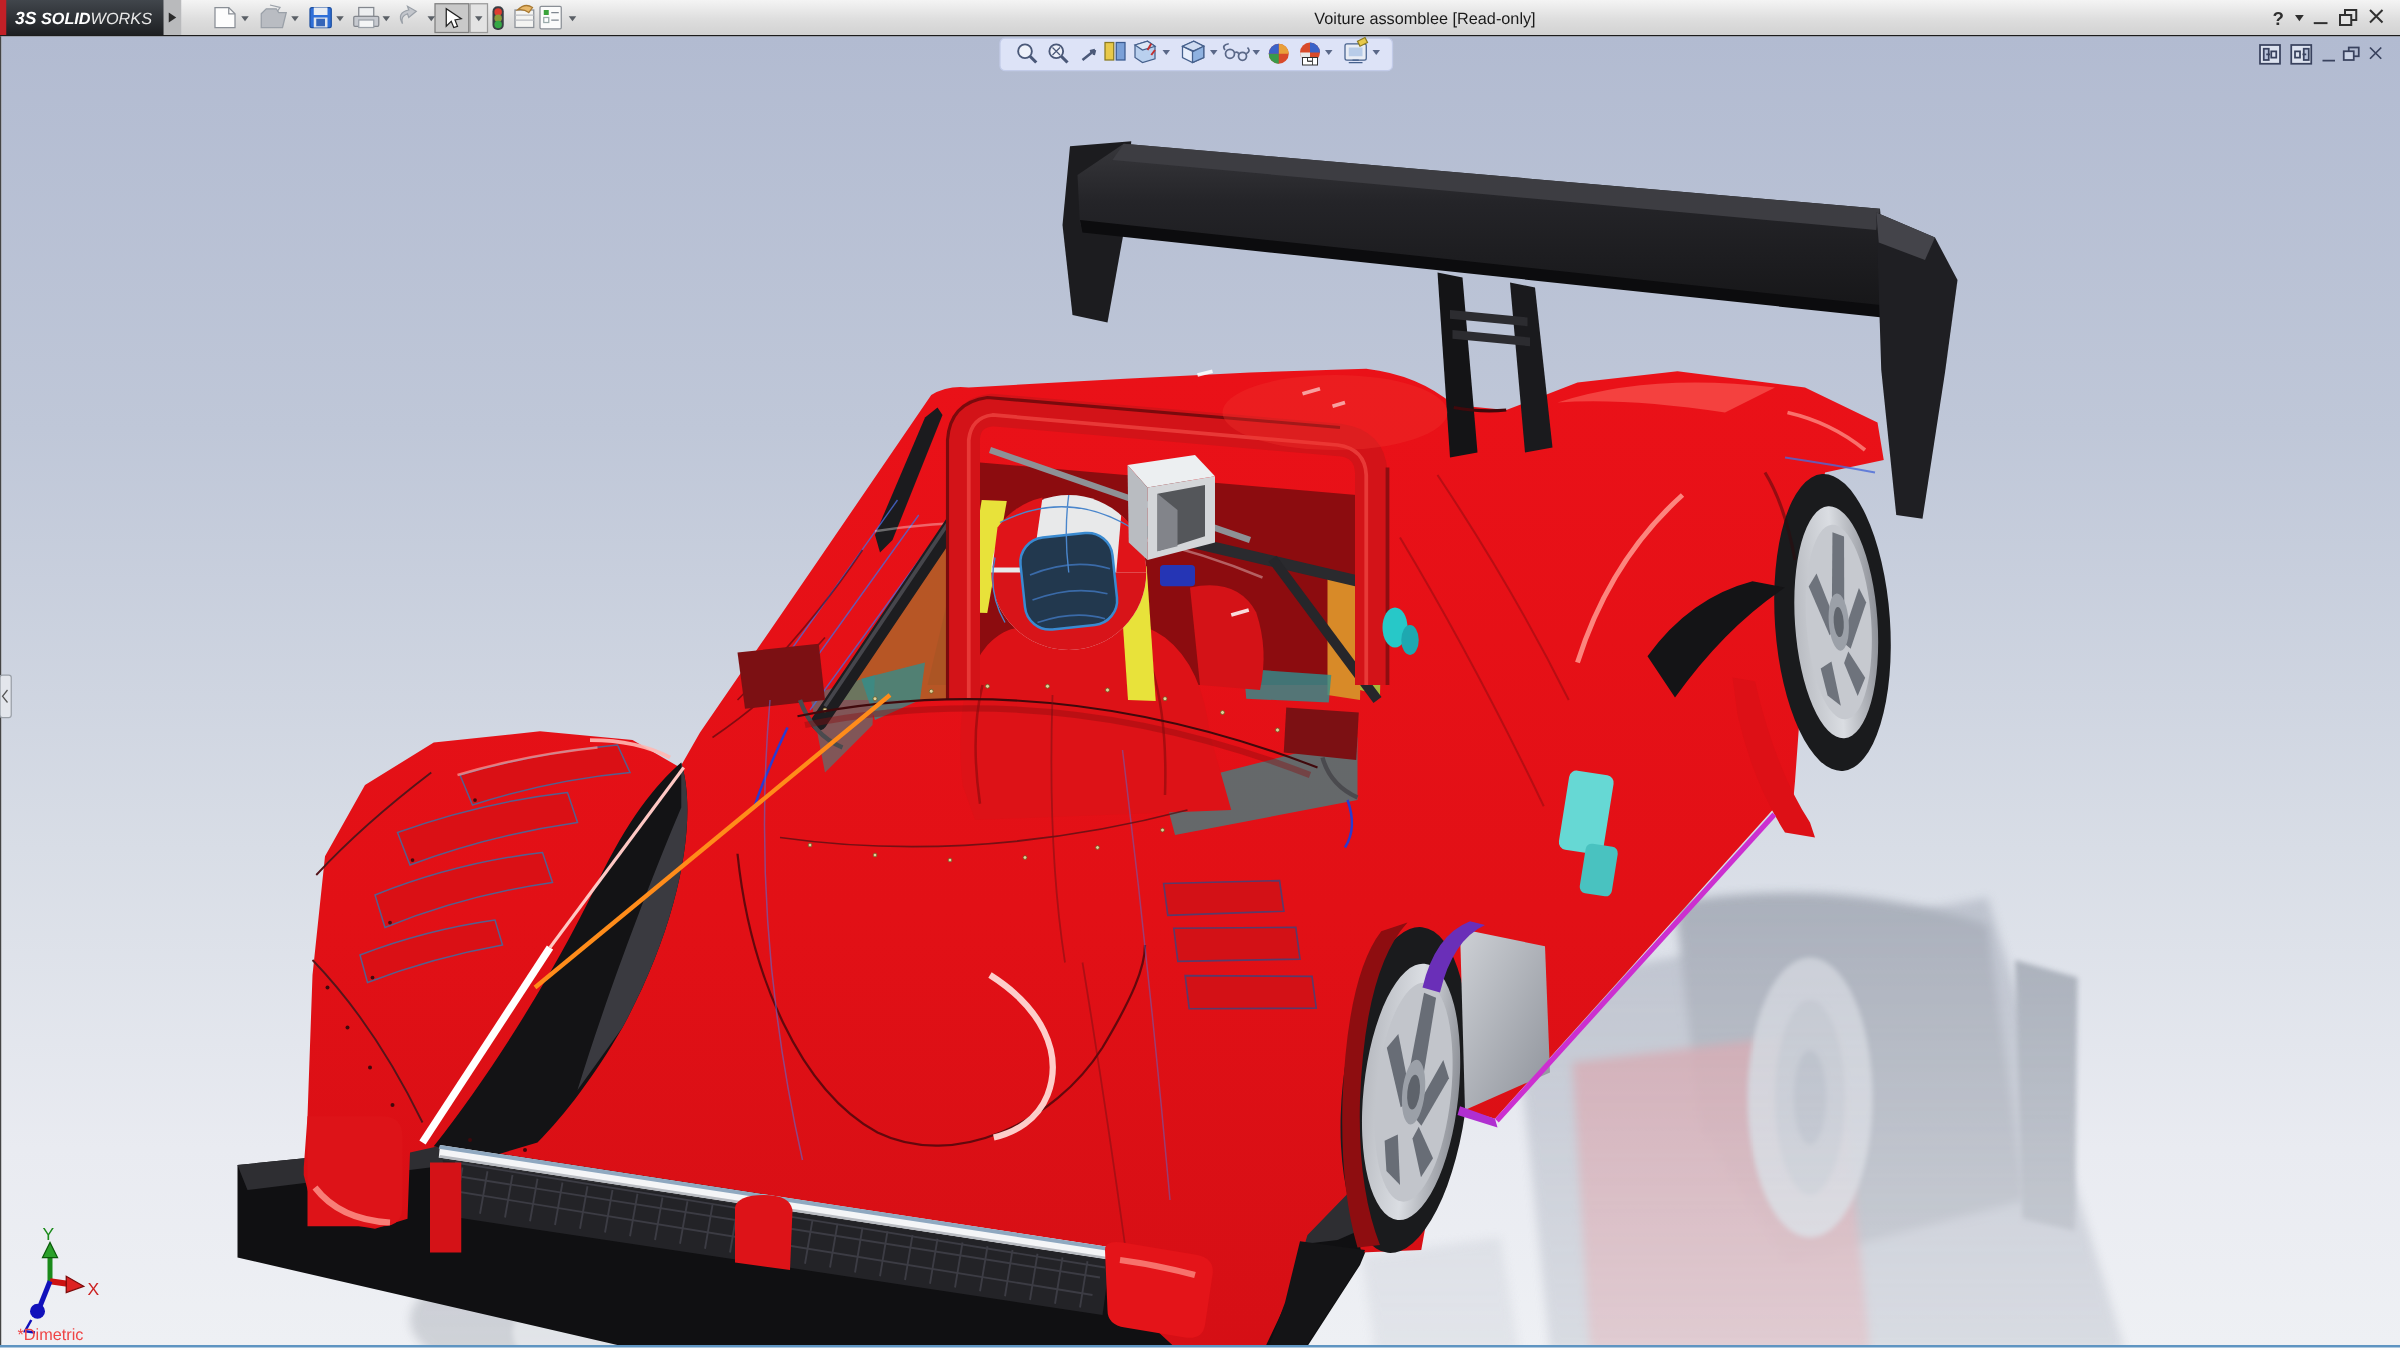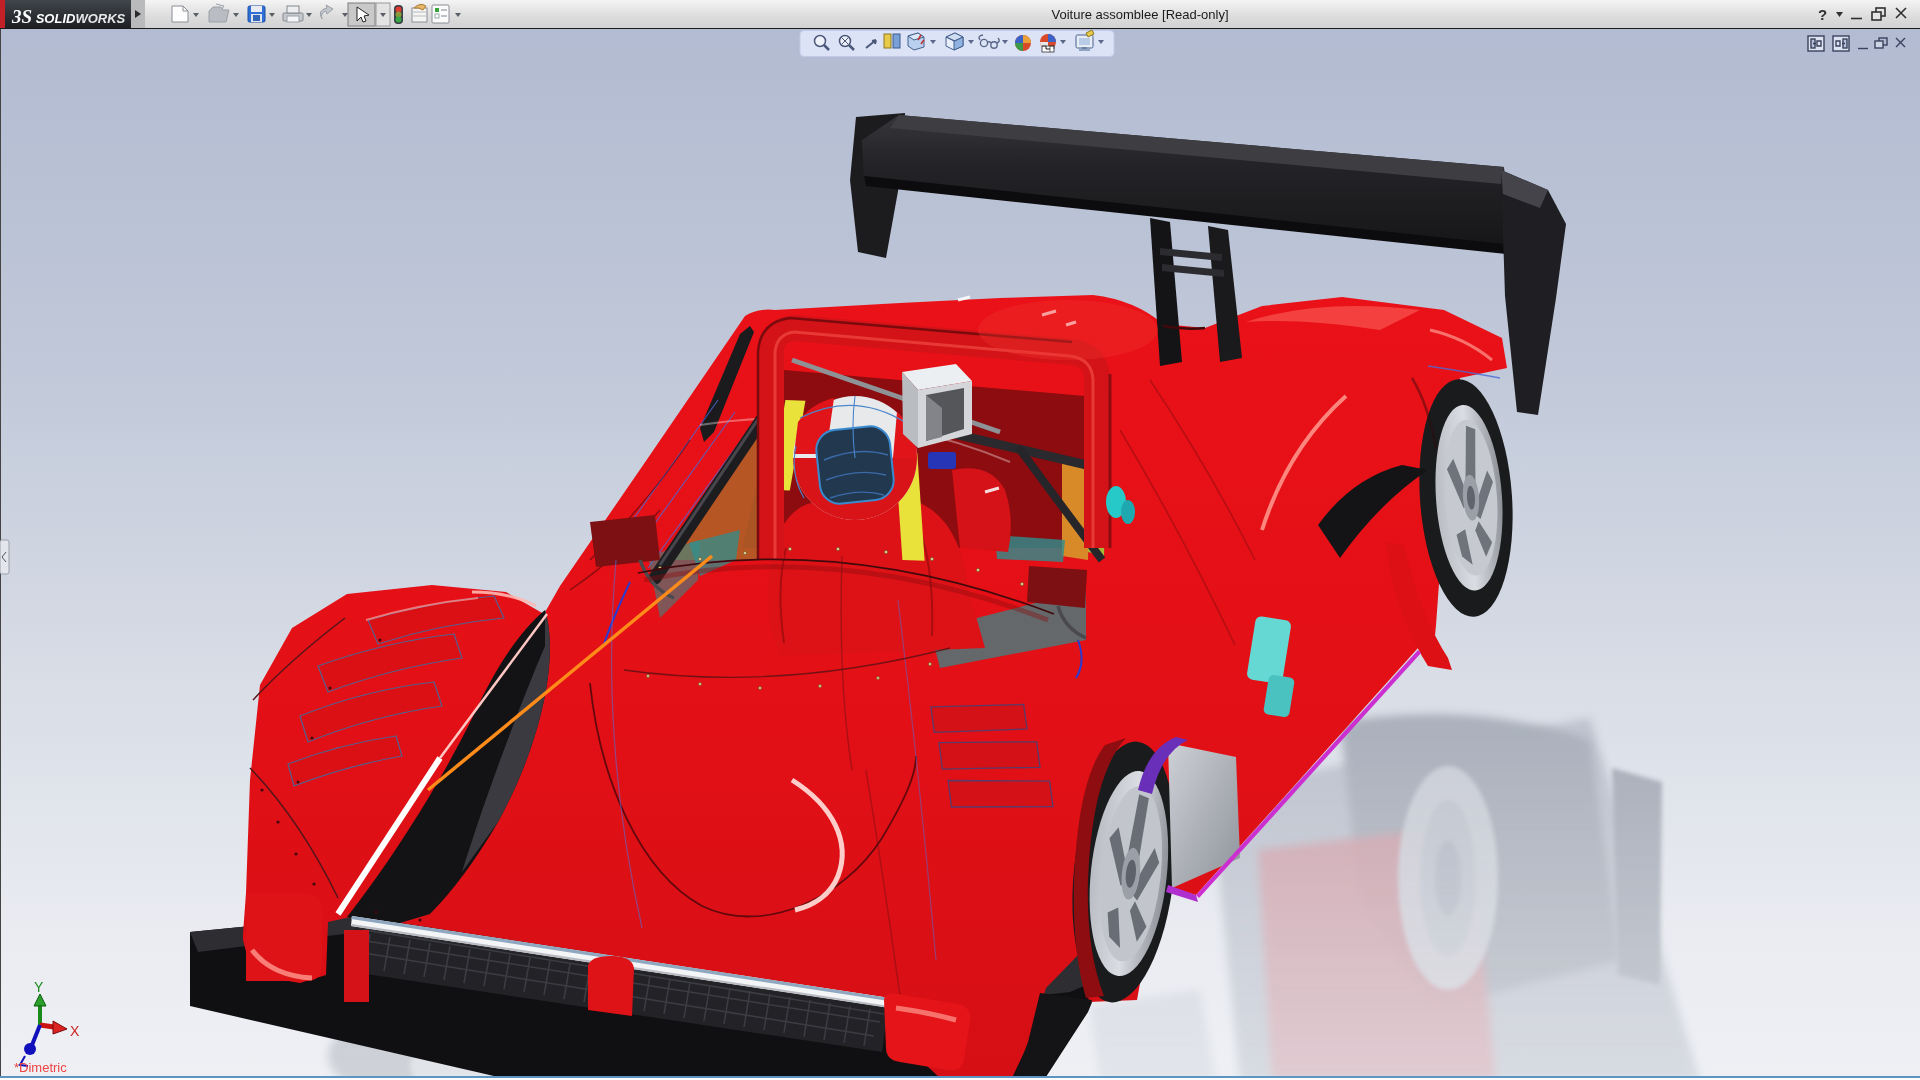--- a/index.html
+++ b/index.html
@@ -1,18 +1,18 @@
 <!DOCTYPE html>
 <html><head><meta charset="utf-8"><style>
 html,body{margin:0;padding:0;width:1920px;height:1080px;overflow:hidden;font-family:"Liberation Sans",sans-serif;}
 #titlebar{position:absolute;left:0;top:0;width:1920px;height:28px;background:linear-gradient(#f4f4f4,#dcdcdc 60%,#d2d2d2);border-bottom:1px solid #1c1c1c;}
 #swlogo{position:absolute;left:0;top:0;width:131px;height:28px;background:linear-gradient(#41464c,#1d1f22);}
 #redstrip{position:absolute;left:0;top:0;width:5px;height:28px;background:#c32027;}
 #swtext{position:absolute;left:12px;top:6px;color:#fff;font-size:13px;font-style:italic;font-weight:bold;letter-spacing:0px;}
-#swtext span{color:#e8e8e8;font-weight:bold;}
+#swtext span{color:#e8e8e8;font-weight:normal;}
 #titletext{position:absolute;left:0;top:0;width:2280px;text-align:center;top:7px;font-size:13px;color:#1a1a1a;}
 #viewport{position:absolute;left:0;top:29px;width:1920px;height:1047px;background:linear-gradient(#b2bbd1,#bfc7d8 30%,#d8dde6 62%,#e9ebf1 85%,#eef0f4);border-left:1px solid #444;}
 #statusline{position:absolute;left:0;top:1076px;width:1920px;height:4px;background:#fdfdfd;border-top:2px solid #5e94c1;}
 .cap{position:absolute;font-size:13px;color:#ef4444;}
 </style></head>
 <body>
 <div id="viewport"></div>
 <svg id="scene" style="position:absolute;left:0;top:29px" width="1920" height="1047" viewBox="0 29 1920 1047" xmlns="http://www.w3.org/2000/svg">
 <defs>
 <filter id="soft" x="-20%" y="-20%" width="140%" height="140%">
@@ -257,21 +257,21 @@
 <path d="M588,966 q2,-10 23,-10 q21,0 23,12 l-2,48 -44,-6 Z" fill="#dd1318"></path>
 <path d="M246,893 h60 q16,0 16,16 v56 q0,16 -16,16 h-60 Z" fill="#dd1318"></path>
 <path d="M252,950 q20,26 60,28" stroke="#ff9a90" stroke-width="5" fill="none" opacity="0.8"></path>
 <path d="M884,1000 q0,-8 14,-6 l60,10 q14,3 12,16 l-6,40 q-2,12 -16,10 l-48,-8 q-14,-2 -14,-14 Z" fill="#e41419"></path>
 <path d="M896,1008 q30,4 60,12" stroke="#ff9a90" stroke-width="5" fill="none" opacity="0.7"></path>
 </g>
 </svg>
 <div id="titlebar">
  <div id="swlogo"></div>
     <div id="redstrip"></div>
- <div id="swtext"><i style="font-family:Liberation Serif, serif;font-size:19px">3S</i> SOLID<span>WORKS</span></div>
+ <div id="swtext"><i style="font-family:Liberation Sans, sans-serif;font-size:14px">3S</i> SOLID<span>WORKS</span></div>
  <div id="titletext">Voiture assomblee [Read-only]</div>
 </div>
 <svg id="chrome" style="position:absolute;left:0;top:0" width="1920" height="1080" xmlns="http://www.w3.org/2000/svg">
 <g id="tb1">
 <path d="M131,0 h14 v28 h-14 z" fill="#b9babc"></path>
       <path d="M135,10 l6,4 -6,4 z" fill="#2a2a2a"></path>
 <g stroke="#8a8f96" fill="#fdfdfd">
         <path d="M172,6 h11 l5,5 v11 h-16 z"></path>
         <path d="M183,6 v5 h5" fill="none"></path>
       </g>

